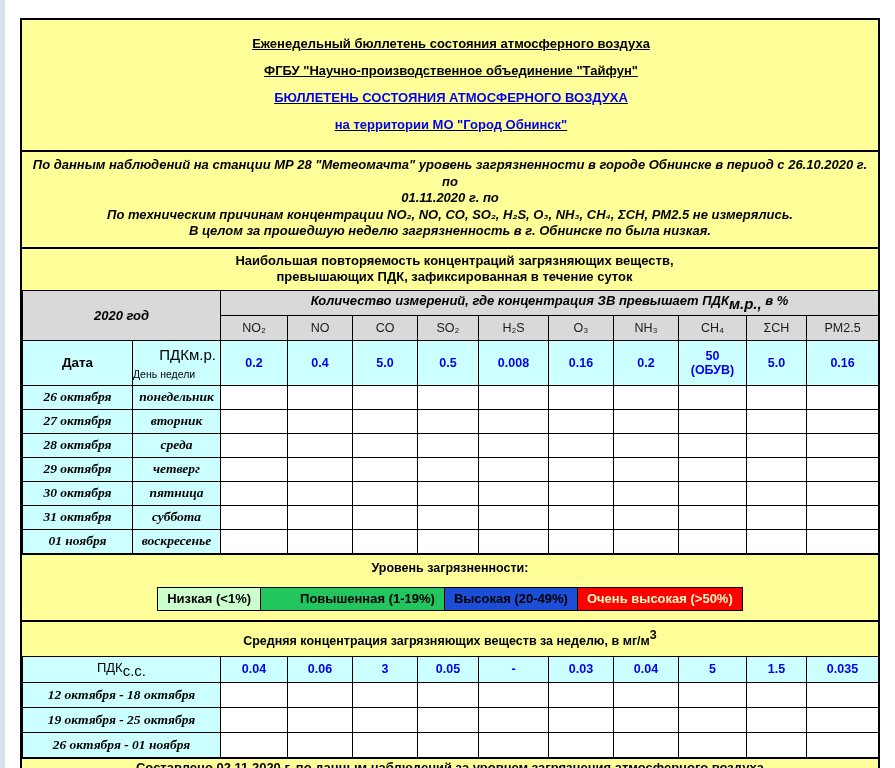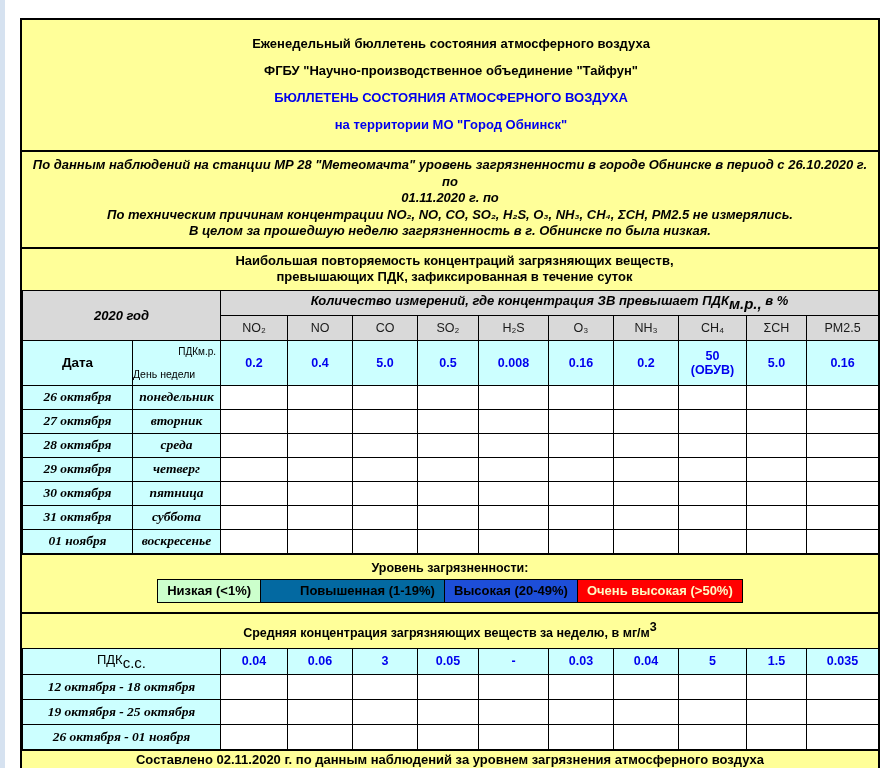--- a/index.html
+++ b/index.html
@@ -1,21 +1,21 @@
 <!DOCTYPE html>
 <html><head>
 <meta charset="utf-8">
 <style>
   html,body{margin:0;padding:0;background:#fff;width:895px;height:768px;overflow:hidden;
     font-family:"Liberation Sans",sans-serif;-webkit-font-smoothing:antialiased;}
   .edge-strip{position:absolute;left:0;top:0;width:5px;height:768px;background:#D6E2F0;}
   .frame{position:absolute;left:20px;top:18px;width:856px;border:2px solid #000;background:#FFFF99;}
 
   
-  .sec-header{padding:10px 0 12px 2px;text-align:center;}
+  .sec-header{padding:10px 0 12px 2px;text-align:center;text-decoration:underline;}
   .hline{height:27px;line-height:27px;font-weight:bold;font-size:13px;color:#000;}
   .hline.blue{color:#0000EE;}
 
   
   .sec-info{border-top:2px solid #000;padding:5px 8px 7px 8px;text-align:center;}
   .iline{font-weight:bold;font-style:italic;font-size:13px;color:#000;line-height:16.5px;}
 
   
   .sec-banner{border-top:2px solid #000;padding:4px 0 5px 9px;text-align:center;}
   .bline{font-weight:bold;font-size:13px;line-height:16px;color:#000;}
@@ -32,33 +32,33 @@
   tr.pdk td.val,tr.pdkss td.val{color:#0000EE;font-weight:bold;font-size:12.5px;white-space:pre-line;}
   td.datehead{font-weight:bold;font-size:13.5px;background:#CCFFFF;}
   .diag{position:relative;padding:0;
     background:
       linear-gradient(to bottom right,
         rgba(0,0,0,0) calc(50% - 0.8px),
         #000 calc(50% - 0.8px),
         #000 calc(50% + 0.8px),
         rgba(0,0,0,0) calc(50% + 0.8px)),
       #CCFFFF;}
-  .diag .corner-top{position:absolute;top:5px;right:4px;font-size:10px;color:#000;text-align:right;}
+  .diag .corner-top{position:absolute;top:5px;right:4px;font-size:15px;color:#000;text-align:right;}
   .diag .corner-bottom{position:absolute;bottom:5px;left:0;font-size:10.5px;color:#000;}
   tr.daterow td{height:23px;}
   td.c-date,td.c-day,td.c-week{background:#CCFFFF;font-family:"Liberation Serif",serif;
      font-weight:bold;font-style:italic;font-size:13.5px;}
   td.blank{background:#fff;}
   tr.pdkss td{height:25px;background:#CCFFFF;}
   td.pdkss-label{font-size:13px;color:#000;background:#CCFFFF;}
   tr.week td{height:24px;}
 
   
   .sec-legend{border-top:1px solid #000;padding:6px 0 9px 0;text-align:center;}
-  .legend-title{font-weight:bold;font-size:12.5px;color:#000;margin-bottom:4px;}
+  .legend-title{font-weight:bold;font-size:12.5px;color:#000;margin-bottom:12px;}
   .legend-row{display:flex;justify-content:center;}
   .legend-item{border:1px solid #000;margin-left:-1px;padding:3px 9px;font-weight:bold;
      font-size:13px;line-height:16px;}
   .legend-item:first-child{margin-left:0;}
 
   .sec-banner2{border-top:2px solid #000;padding:6px 0 7px 0;text-align:center;}
   .b2line{font-weight:bold;font-size:12.5px;color:#000;}
   sup{font-size:9px;}
   sub{font-size:15px;}
 
@@ -240,21 +240,21 @@
           <td class="blank"></td>
           <td class="blank"></td>
     </tr>
   </tbody>
     </table>
 
   <div class="sec-legend">
     <div class="legend-title">Уровень загрязненности:</div>
     <div class="legend-row">
       <span class="legend-item" style="background-color: rgb(204, 255, 204);">Низкая (&lt;1%)</span>
-      <span class="legend-item" style="background-color: #0369a1; padding-left: 39px;">Повышенная (1-19%)</span>
+      <span class="legend-item" style="background-color: #22c55e; padding-left: 39px;">Повышенная (1-19%)</span>
       <span class="legend-item" style="background-color: #1d4ed8;">Высокая (20-49%)</span>
       <span class="legend-item" style="color: #fef9c3; background-color: rgb(255, 0, 0);">Очень высокая (&gt;50%)</span>
     </div>
   </div>
 
   <div class="sec-banner2">
     <span class="b2line">Средняя концентрация загрязняющих веществ за неделю, в мг/м</span><sup class="b2line">3</sup>
   </div>
 
   <table>

